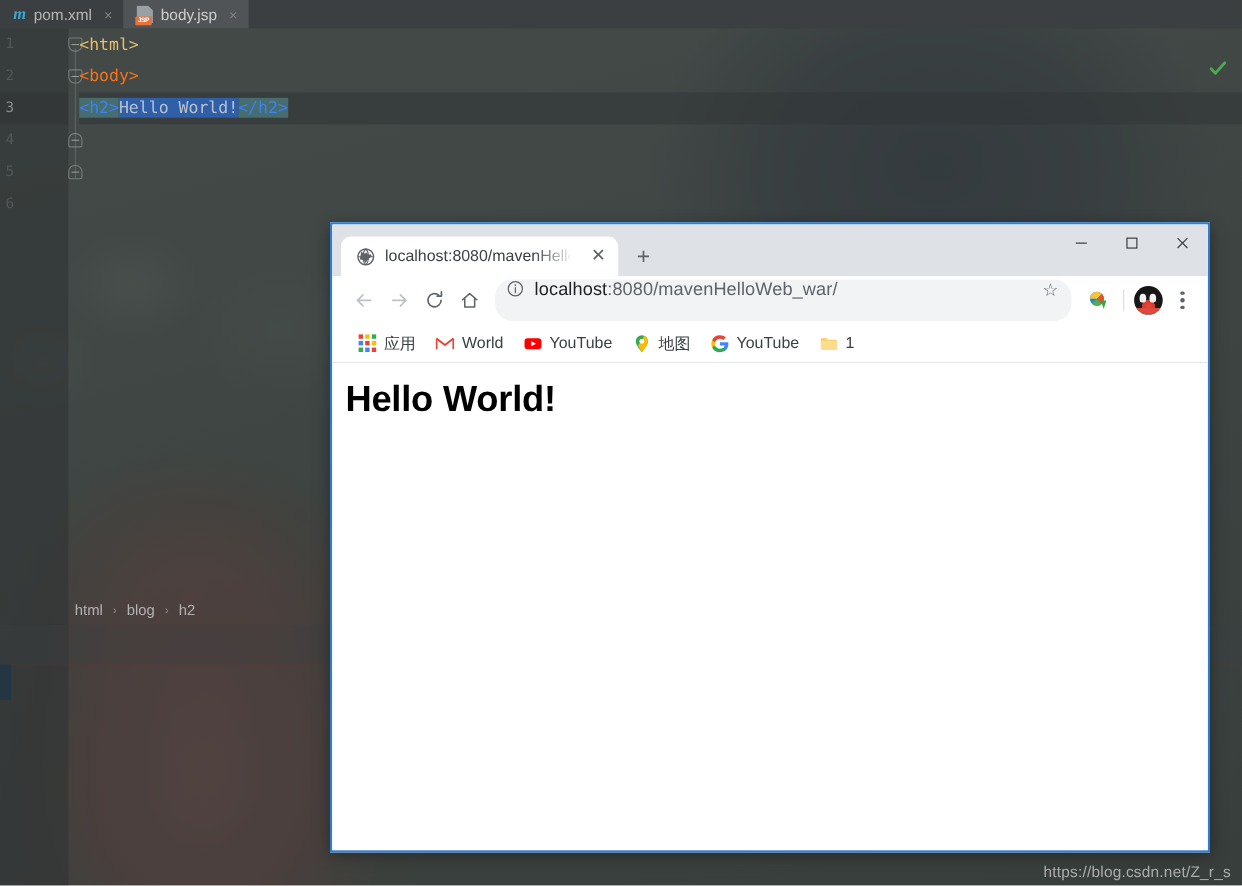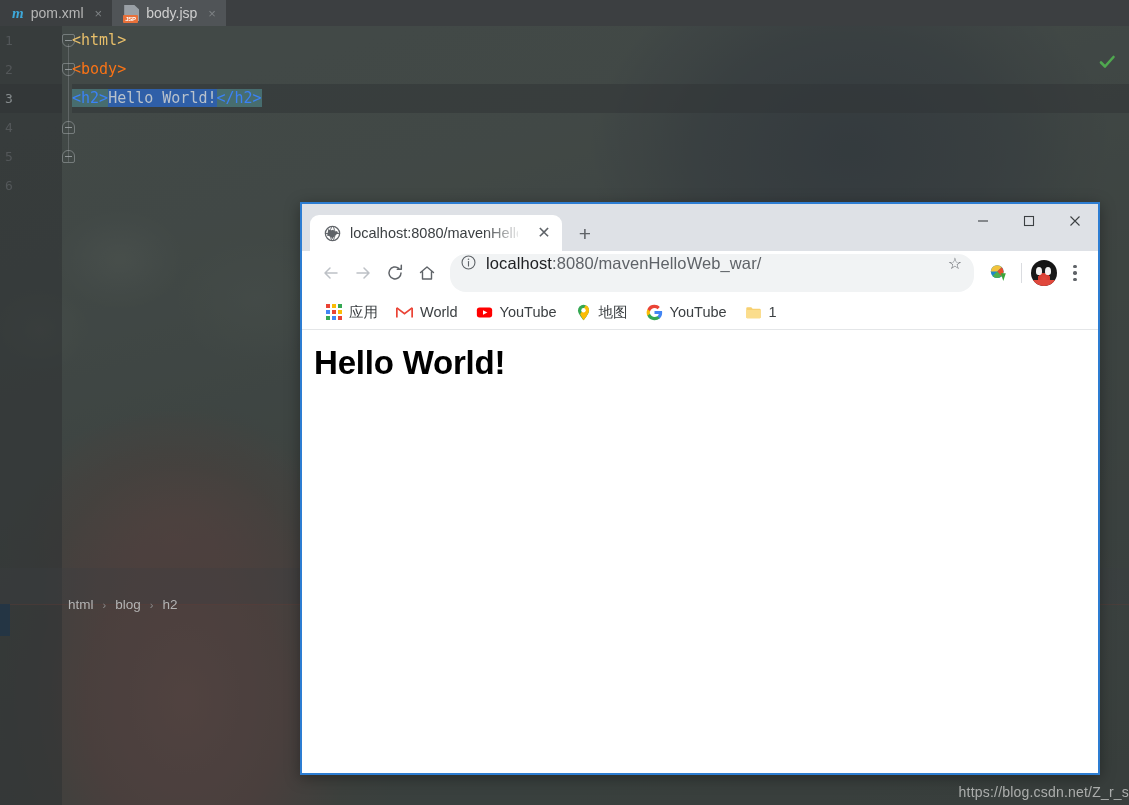--- a/index.html
+++ b/index.html
@@ -188,21 +188,21 @@
   }
   .tk-sel {
     background: #2f5fa8;
     color: #b9c2cc;
   }
 
   
   .breadcrumb {
     position: absolute;
     left: 68px;
-    top: 597px;
+    top: 547px;
     display: flex;
     align-items: center;
     gap: 9px;
     font-size: 13.5px;
     color: #b3b3b3;
   }
   .breadcrumb .sep { color: #8b8b8b; font-size: 11px; }
   .bc-strip {
     position: absolute;
     left: 0; right: 0;
@@ -491,21 +491,21 @@
     font-size: 33px;
     font-weight: bold;
     color: #000000;
     margin: 0;
     letter-spacing: -0.2px;
   }
 
   
   .watermark {
     position: absolute;
-    right: 0;
+    right: 10px;
     bottom: 5px;
     font-size: 14px;
     color: rgba(196,198,197,0.82);
     letter-spacing: 0.2px;
   }
 </style>
 </head>
 <body>
 
 <div id="root">

